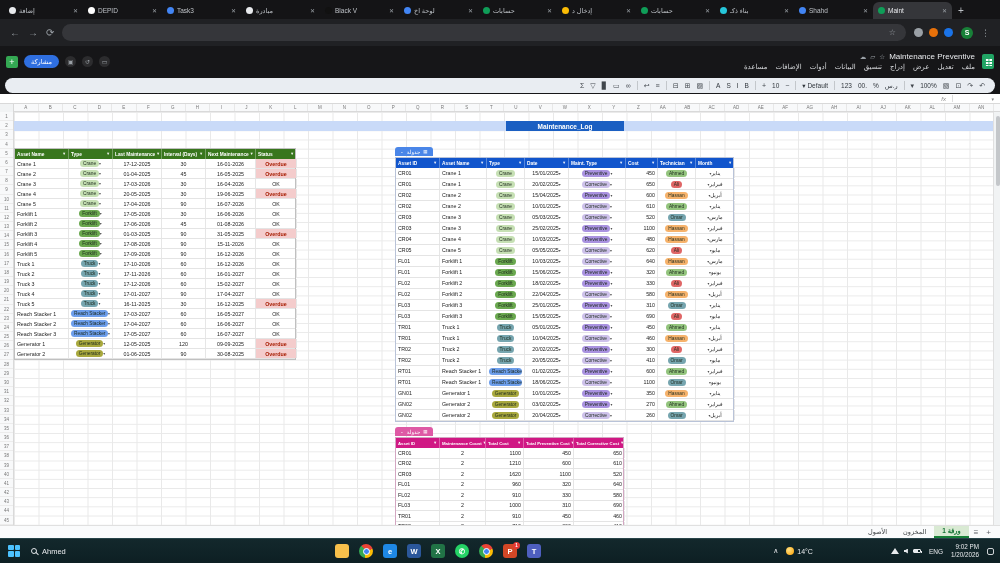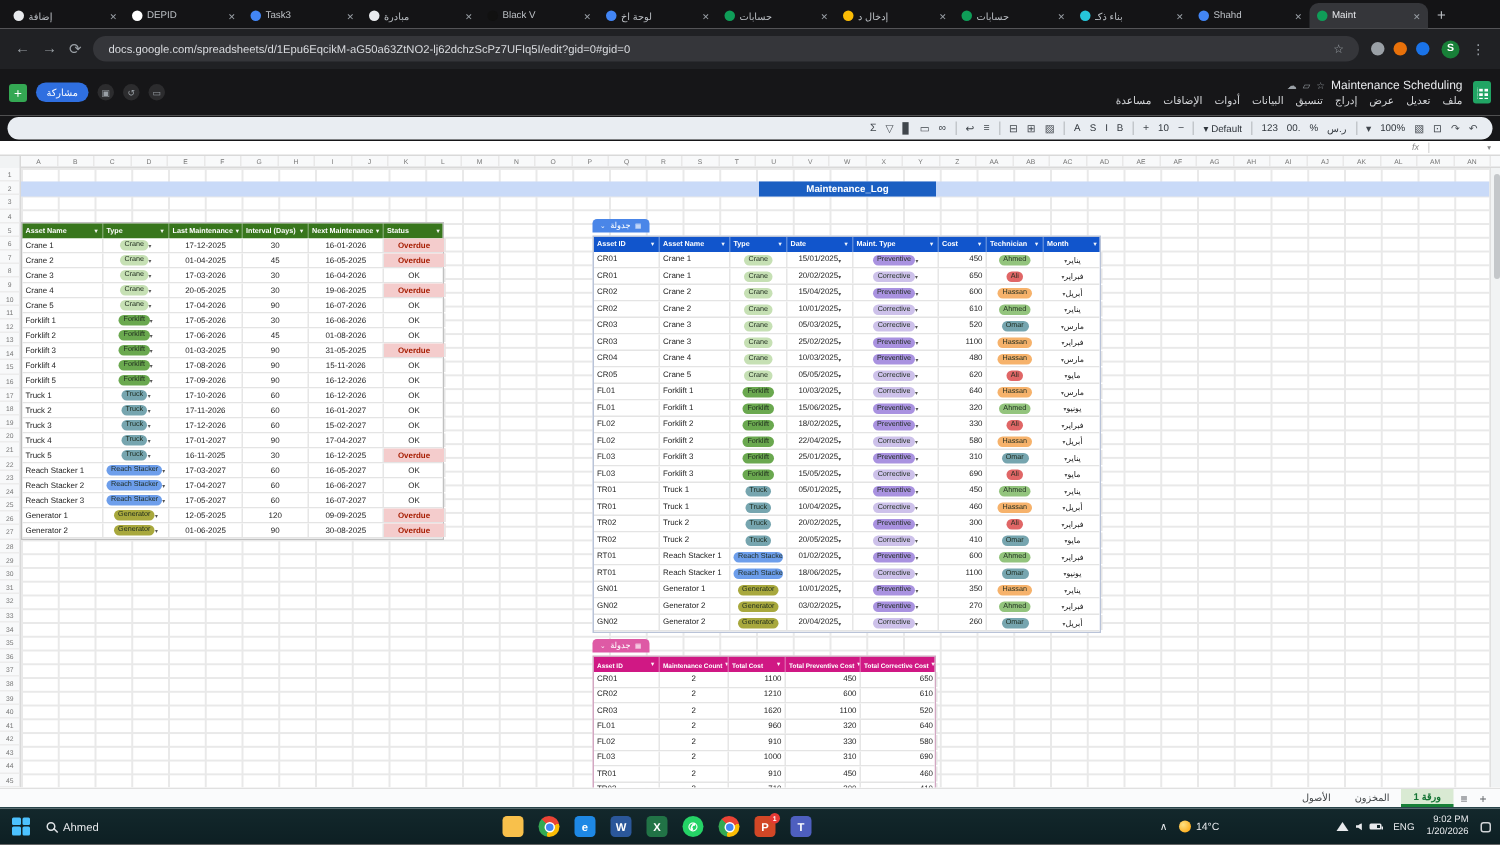--- a/index.html
+++ b/index.html
@@ -200,21 +200,20 @@
         </div>
       </div>
     <span class="newtab">+</span>
   </div>
 
   <div class="addressbar">
     <span class="nav-ico">←</span>
     <span class="nav-ico">→</span>
     <span class="nav-ico">⟳</span>
     <div class="urlpill">
-      <span>docs.google.com/spreadsheets/d/1Epu6EqcikM-aG50a63ZtNO2-lj62dchzScPz7UFIq5I/edit?gid=0#gid=0</span>
       <span class="url-star">☆</span>
     </div>
     <div style="display:flex;gap:6px;align-items:center">
 
     <span class="ext-dot" style="background: rgb(154, 160, 166);"></span>
         <span class="ext-dot" style="background: rgb(232, 113, 10);"></span>
         <span class="ext-dot" style="background: rgb(26, 115, 232);"></span>
       </div>
     <span class="avatar" id="avatar" style="background: rgb(24, 128, 56);">S</span>
     <span class="kebab">⋮</span>
@@ -222,21 +221,21 @@
 
   <div class="sheets-header">
     <span class="green-plus">+</span>
     <span class="share-pill">مشاركة</span>
     <span class="hdr-ico">▣</span>
     <span class="hdr-ico">↺</span>
     <span class="hdr-ico">▭</span>
     <div class="sh-right">
       <div class="sh-text">
         <div class="title-row">
-          <span>Maintenance Scheduling</span>
+          <span>Maintenance Preventive</span>
           <span class="title-ico">☆</span>
           <span class="title-ico">▱</span>
           <span class="title-ico">☁</span>
         </div>
         <div class="menu-row">
 
         <span class="menu-item">ملف</span>
             <span class="menu-item">تعديل</span>
             <span class="menu-item">عرض</span>
             <span class="menu-item">إدراج</span>

